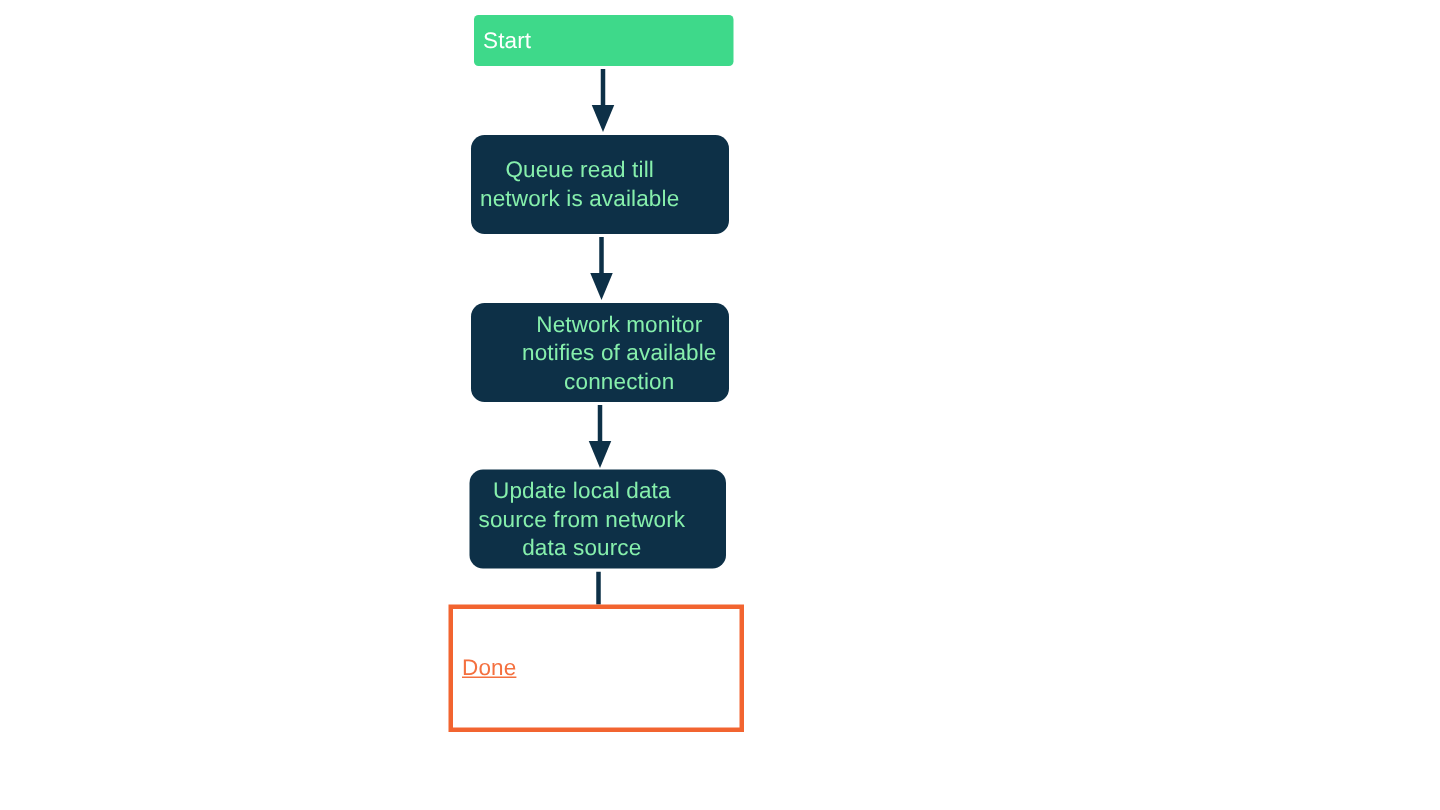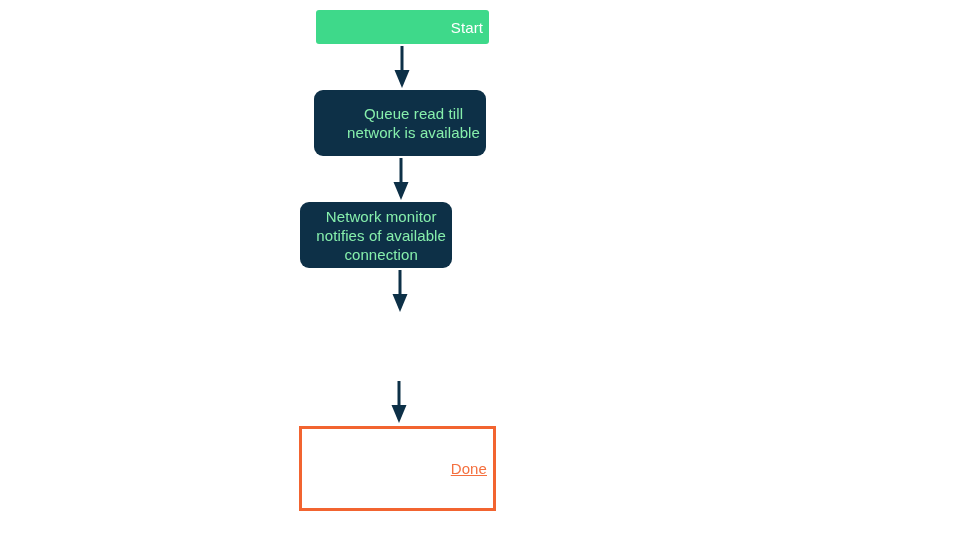--- a/index.html
+++ b/index.html
@@ -18,21 +18,21 @@
     position: relative;
     width: 960px;
     height: 540px;
   }
 
   .node {
     position: absolute;
     box-sizing: border-box;
     display: flex;
     align-items: center;
-    justify-content: flex-end;
+    justify-content: flex-start;
     text-align: center;
     line-height: 19px;
     letter-spacing: 0.1px;
   }
 
   .node-label {
     display: block;
     white-space: pre-line;
     padding: 0 6px;
   }
@@ -92,38 +92,43 @@
 network is available</span>
   </div>
 
   <div class="connector" style="left:392px; top:158px; width:18px; height:42px;">
     <svg width="18" height="42" viewBox="0 0 18 42" aria-hidden="true">
       <line x1="9" y1="0" x2="9" y2="26" stroke="#0d3047" stroke-width="3"></line>
       <polygon points="9,42 1.5,24 16.5,24" fill="#0d3047"></polygon>
     </svg>
   </div>
 
-  <div class="node node-process" style="left:300px; top:202px; width:152px; height:66px;">
+  <div class="node node-process" style="left:314px; top:202px; width:172px; height:66px;padding-left:28px;">
     <span class="node-label">Network monitor
 notifies of available
 connection</span>
   </div>
 
   <div class="connector" style="left:391px; top:270px; width:18px; height:42px;">
     <svg width="18" height="42" viewBox="0 0 18 42" aria-hidden="true">
       <line x1="9" y1="0" x2="9" y2="26" stroke="#0d3047" stroke-width="3"></line>
       <polygon points="9,42 1.5,24 16.5,24" fill="#0d3047"></polygon>
     </svg>
   </div>
 
+  <div class="node node-process" style="left:313px; top:313px; width:171px; height:66px;">
+    <span class="node-label">Update local data
+source from network
+data source</span>
+  </div>
 
   <div class="connector" style="left:390px; top:381px; width:18px; height:42px;">
     <svg width="18" height="42" viewBox="0 0 18 42" aria-hidden="true">
       <line x1="9" y1="0" x2="9" y2="26" stroke="#0d3047" stroke-width="3"></line>
       <polygon points="9,42 1.5,24 16.5,24" fill="#0d3047"></polygon>
     </svg>
   </div>
 
-  <div class="node node-done" style="left:299px; top:426px; width:197px; height:85px;text-decoration:underline;">
+  <div class="node node-done" style="left:299px; top:403px; width:197px; height:85px;text-decoration:underline;">
     <span class="node-label">Done</span>
   </div>
 
 </div>
 
 </body></html>

